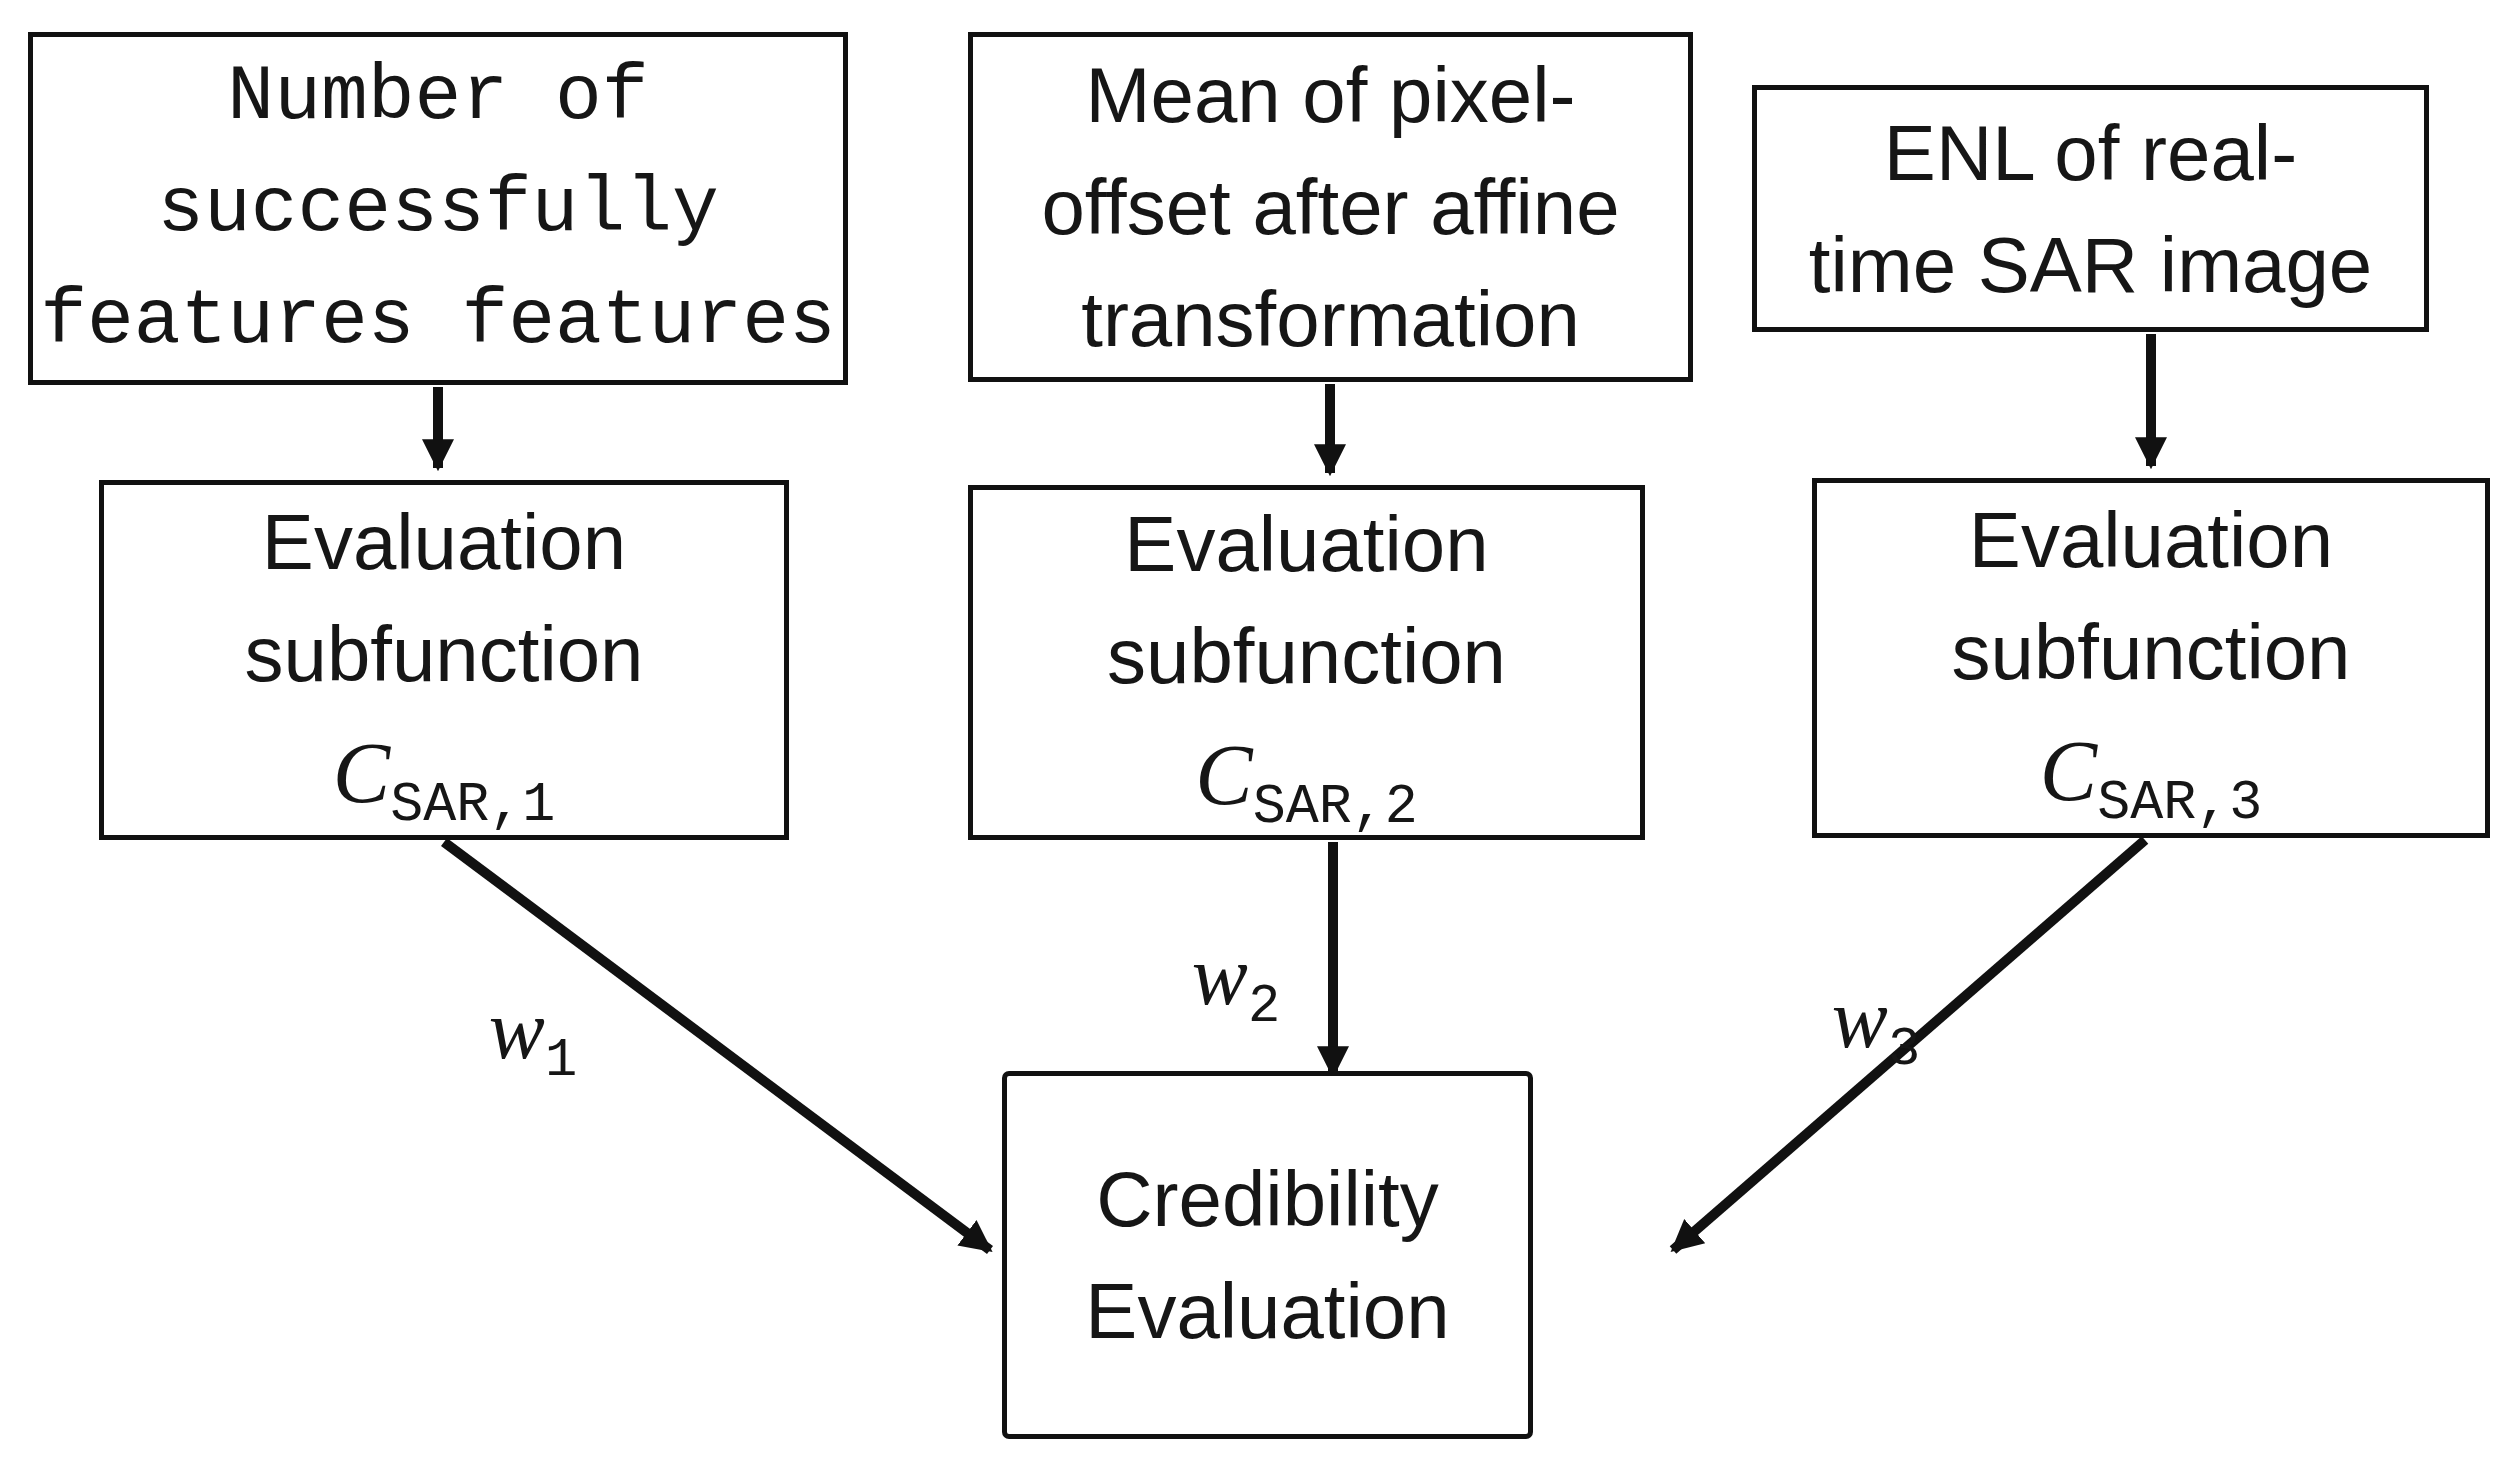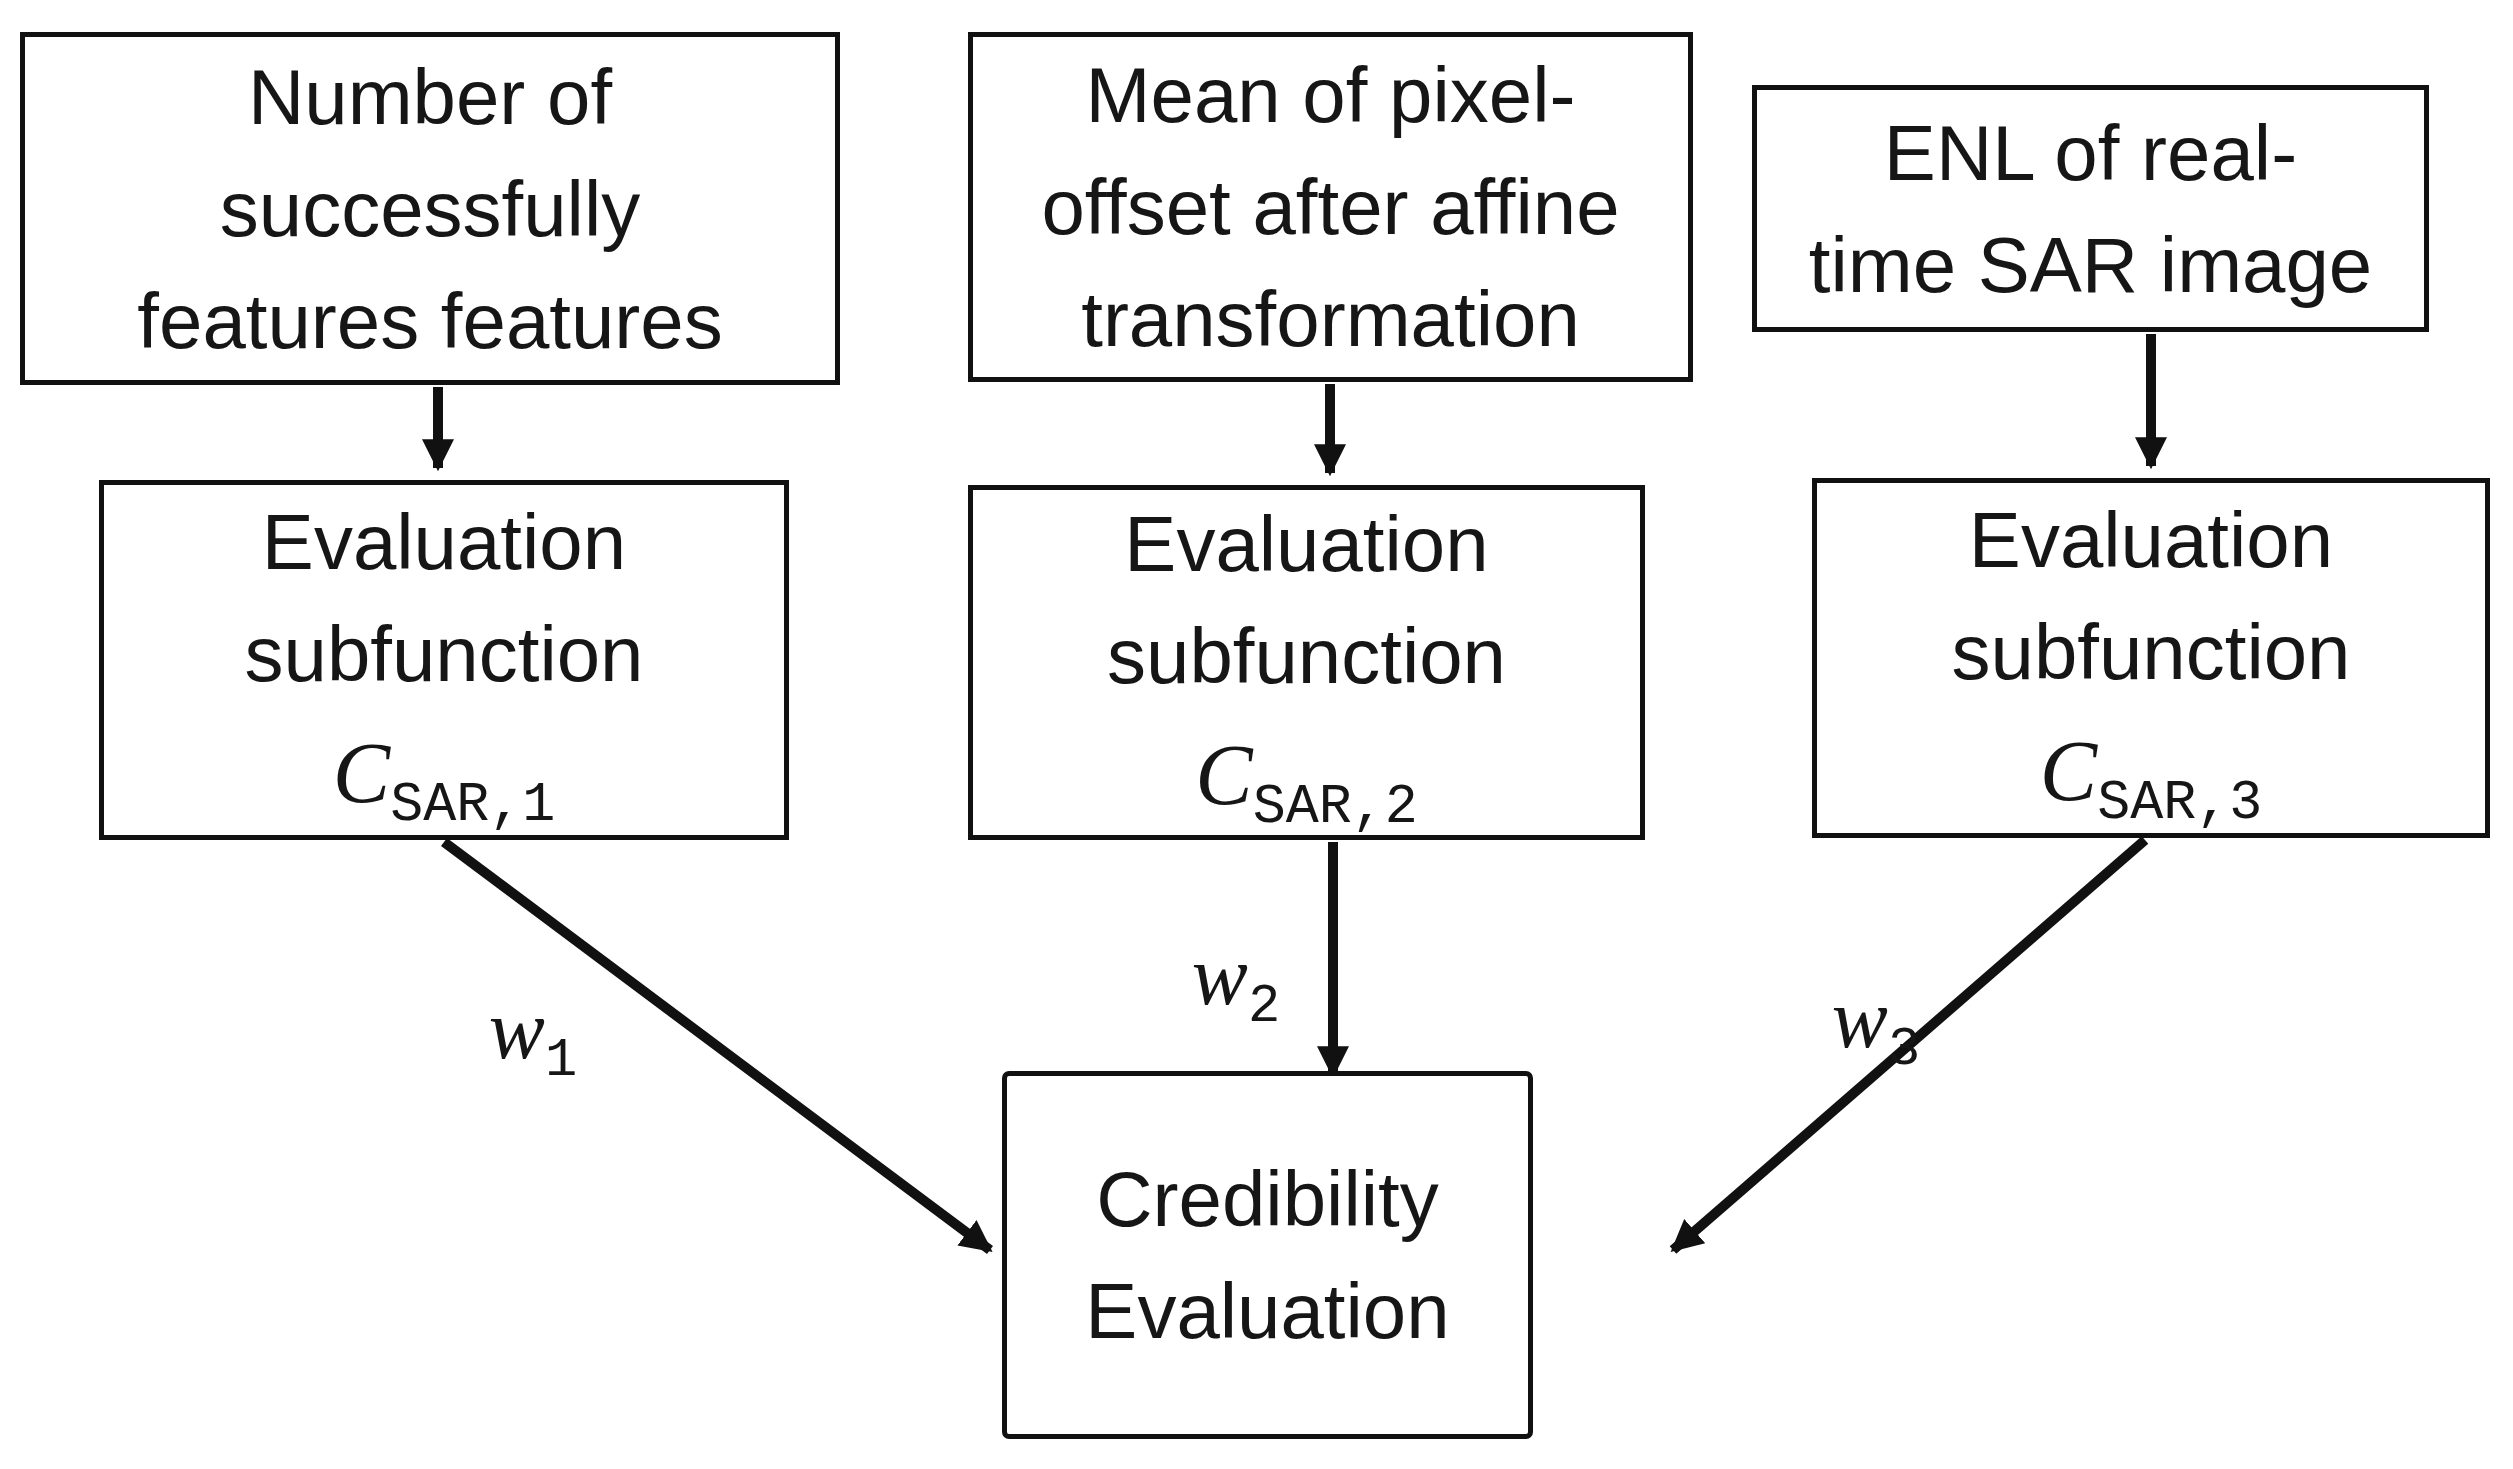--- a/index.html
+++ b/index.html
@@ -55,21 +55,21 @@
     font-size: 0.64em;
     line-height: 0;
   }
   .weight {
     position: absolute;
     transform: translate(-50%, -50%);
     font-size: 84px;
     white-space: nowrap;
   }
   
-  .b1 { left: 20px;   top: 32px;   width: 820px; height: 353px; }
+  .b1 { left: 28px;   top: 32px;   width: 820px; height: 353px; font-family: Liberation Mono, monospace; }
   .b2 { left: 968px;  top: 32px;   width: 725px; height: 350px; justify-content: center; }
   .b3 { left: 1752px; top: 85px;   width: 677px; height: 247px; }
   .b4 { left: 99px;   top: 480px;  width: 690px; height: 360px; }
   .b5 { left: 968px;  top: 485px;  width: 677px; height: 355px; }
   .b6 { left: 1812px; top: 478px;  width: 678px; height: 360px; }
   .b7 { left: 1002px; top: 1071px; width: 531px; height: 368px; border-radius: 7px; }
   .w1 { left: 533px;  top: 998px; margin-top: 31px; }
   .w2 { left: 1236px; top: 975px; }
   .w3 { left: 1876px; top: 970px; margin-top: 48px; }
 </style>

